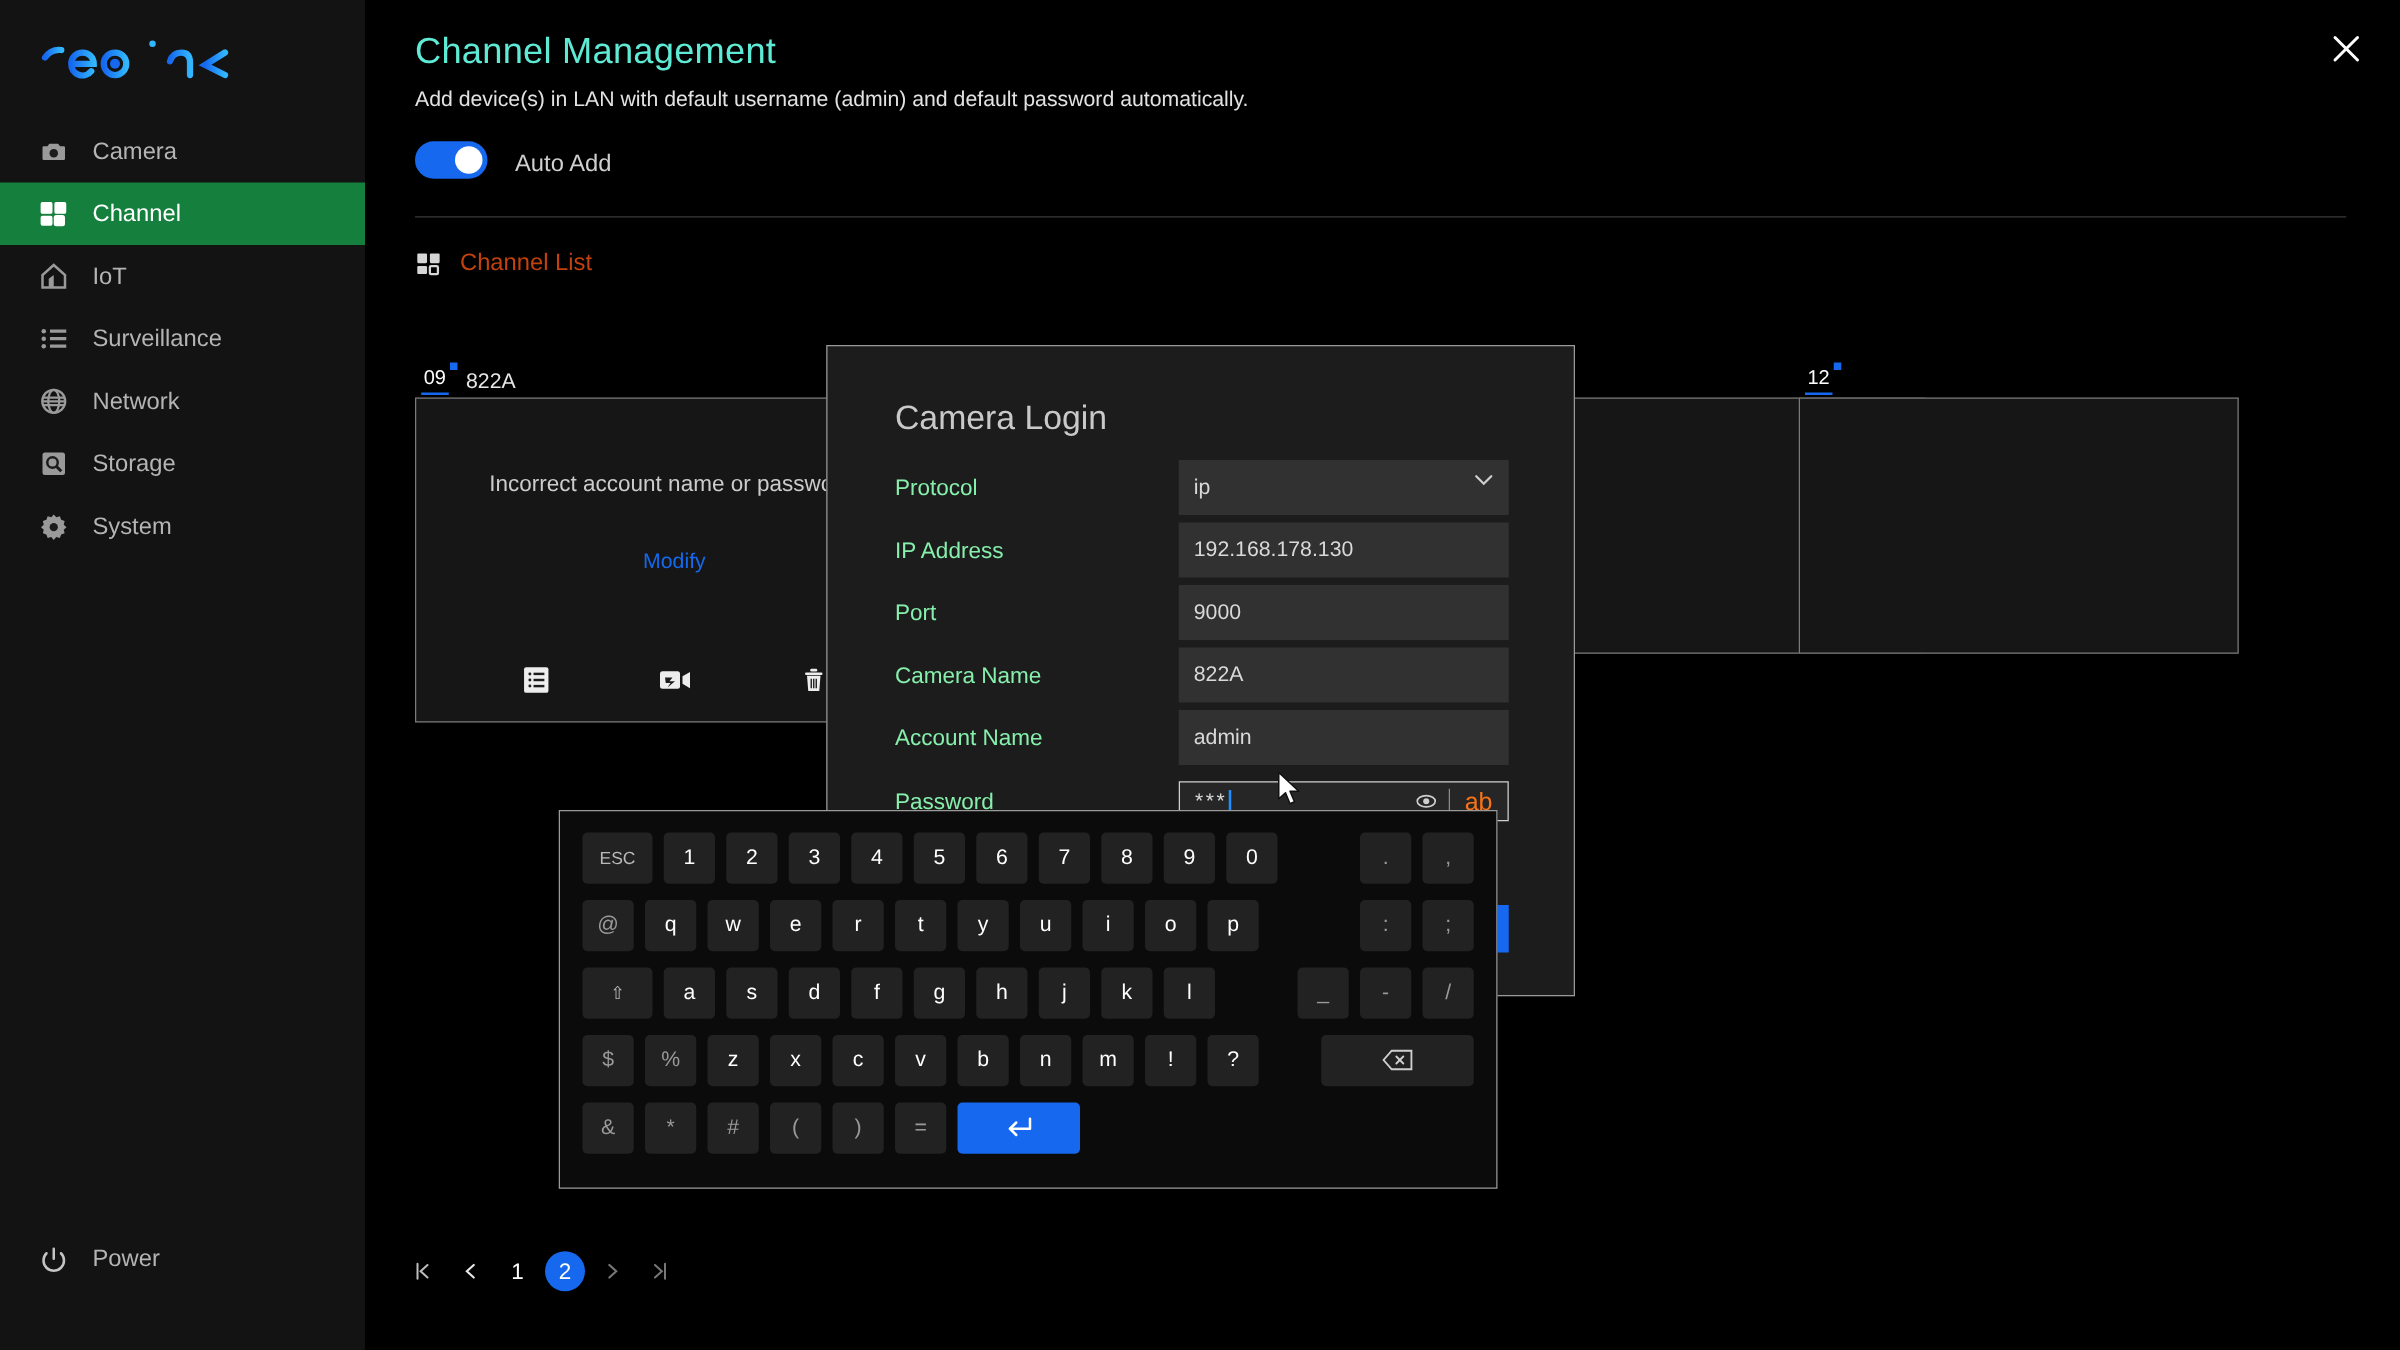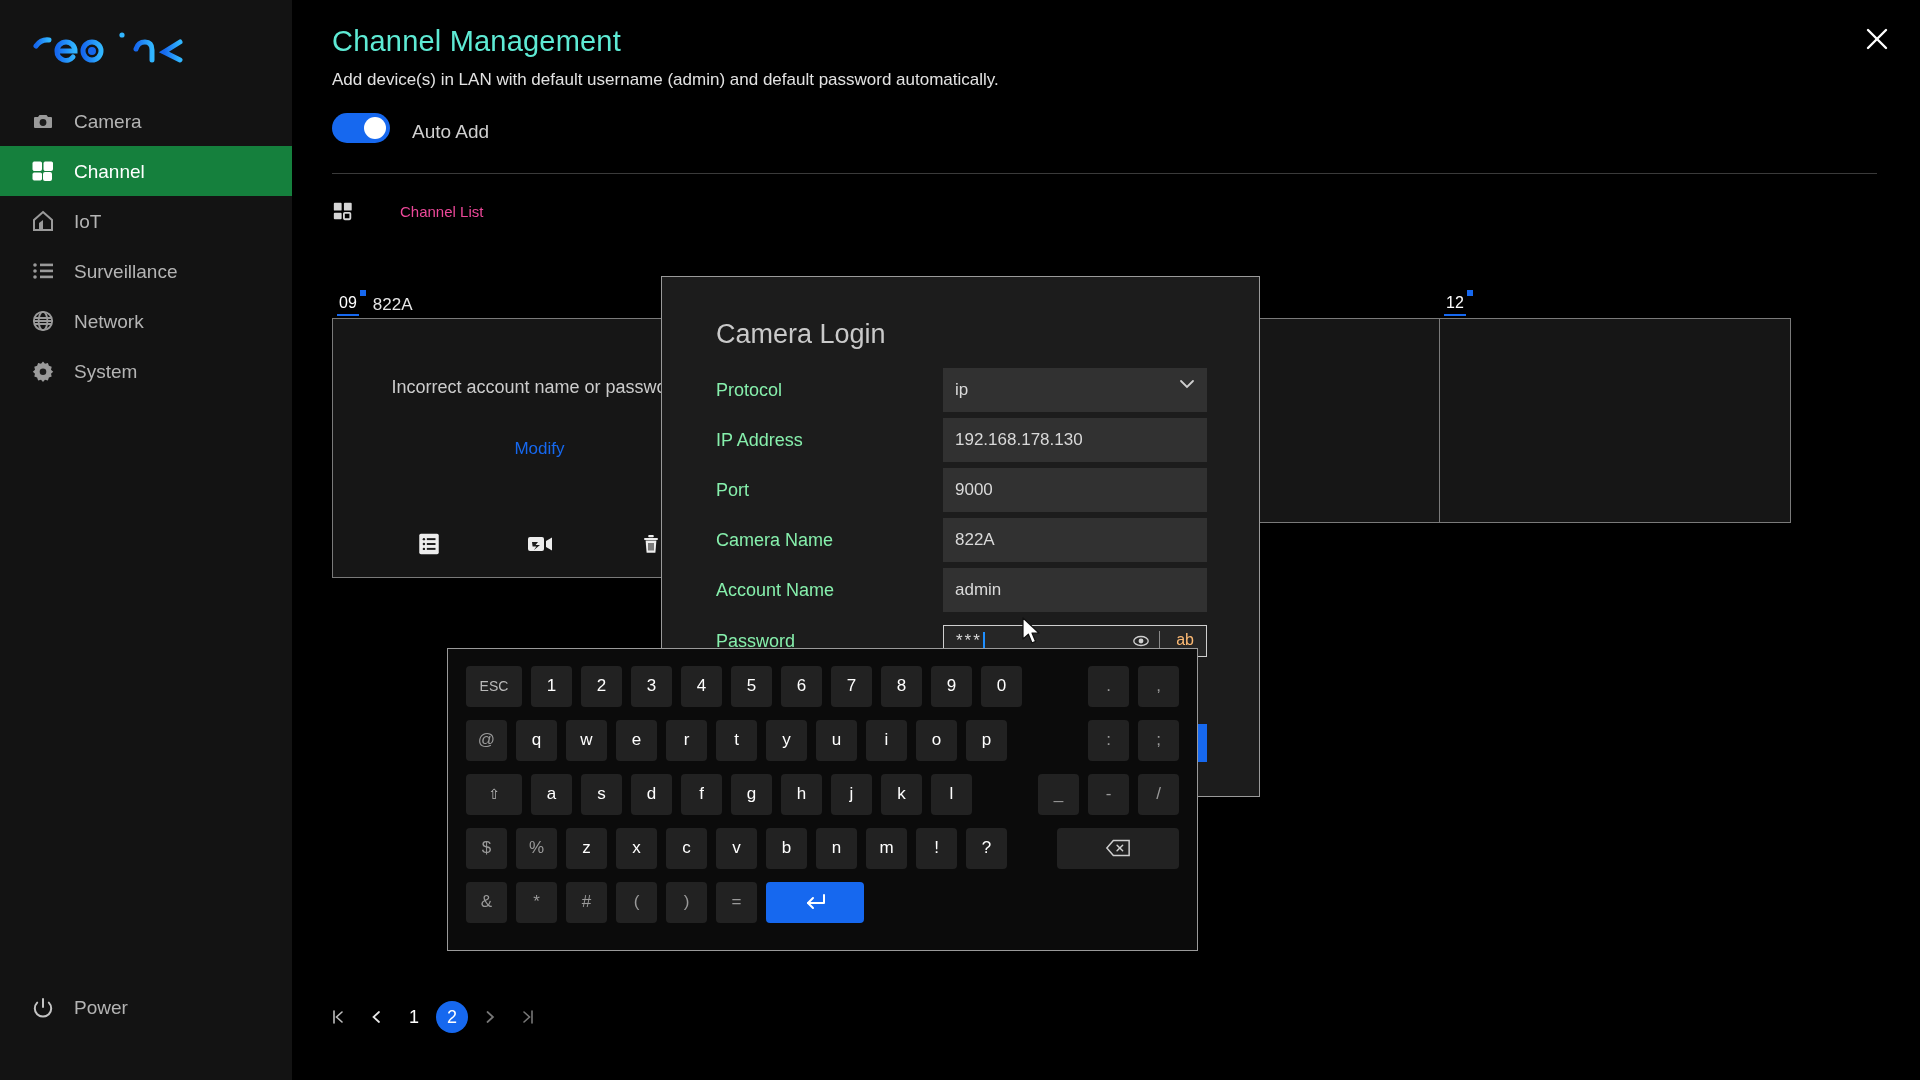--- a/index.html
+++ b/index.html
@@ -86,21 +86,21 @@
     position: absolute; left: 40px; top: 173px;
     width: 1545px; height: 1px; background: #3a3a3a;
   }
 
   #channel-list-row {
     position: absolute; left: 40px; top: 200px;
     display: flex; align-items: center;
   }
   #channel-list-row .nav-ico { width: 22px; height: 22px; margin-right: 14px;
     display:flex; align-items:center; justify-content:center;}
-  #channel-list-label { font-size: 15px; color: #ec4899; margin-left: 32px; }
+  #channel-list-label { font-size: 19px; color: #c2410c; }
 
   
   #grid { position: absolute; left: 0; top: 288px; width: 1490px; height: 500px; }
   .card { position: absolute; }
   .card-head {
     position: absolute; top: 0; left: 5px;
     display: flex; align-items: flex-end; height: 28px;
   }
   .card-num {
     position: relative;
@@ -182,21 +182,21 @@
   .fctl.pwd {
     background: #262626; border: 1px solid #cfcfcf;
   }
   .pwd-stars { letter-spacing: 2px; font-size: 17px; color: #d9d9d9; }
   .caret {
     display: inline-block; width: 2px; height: 19px;
     background: #1f8fff; margin-left: 1px;
   }
   .pwd-eye { position: absolute; right: 56px; top: 6px; }
   .pwd-sep { position: absolute; right: 46px; top: 5px; width: 1px; height: 20px; background: #8a8a8a; }
-  .pwd-ab  { position: absolute; right: 12px; top: 5px; font-size: 16px; color: #fdba74; }
+  .pwd-ab  { position: absolute; right: 12px; top: 5px; font-size: 20px; color: #f97316; }
 
   #dialog-buttons {
     position: absolute; left: 54px; bottom: 34px;
     width: 491px; display: flex; justify-content: flex-end; gap: 18px;
   }
   .dlg-btn {
     min-width: 112px; height: 38px;
     display: flex; align-items: center; justify-content: center;
     font-size: 17px; cursor: pointer;
   }
@@ -327,20 +327,30 @@
               <g fill="none" stroke="#9a9a9a" stroke-width="1.8">
                 <circle cx="12" cy="12" r="9.2"></circle>
                 <ellipse cx="12" cy="12" rx="4.4" ry="9.2"></ellipse>
                 <path d="M3 9h18M3 15h18M2.8 12h18.4"></path>
               </g>
             </svg>
         </span>
         <span class="nav-label">Network</span>
       </div>
 
+      <div class="nav-item">
+        <span class="nav-ico">
+          <svg width="24" height="24" viewBox="0 0 24 24">
+              <rect x="3" y="3" width="18" height="18" rx="2" fill="#9a9a9a"></rect>
+              <circle cx="11" cy="11" r="4.2" fill="none" stroke="#1c1c1c" stroke-width="2"></circle>
+              <path d="M14 14 L18 18" stroke="#1c1c1c" stroke-width="2.4"></path>
+            </svg>
+        </span>
+        <span class="nav-label">Storage</span>
+      </div>
 
       <div class="nav-item">
         <span class="nav-ico">
           <svg width="24" height="24" viewBox="0 0 24 24">
               <path d="M12 2.5l2 2.2 2.9-.7 1 2.8 2.8 1-.7 2.9 2.2 2-2.2 2 .7 2.9-2.8 1-1 2.8-2.9-.7-2 2.2-2-2.2-2.9.7-1-2.8-2.8-1 .7-2.9-2.2-2 2.2-2-.7-2.9 2.8-1 1-2.8 2.9.7z" fill="#9a9a9a"></path>
               <circle cx="12" cy="12.7" r="3.3" fill="#1c1c1c"></circle>
             </svg>
         </span>
         <span class="nav-label">System</span>
       </div>

